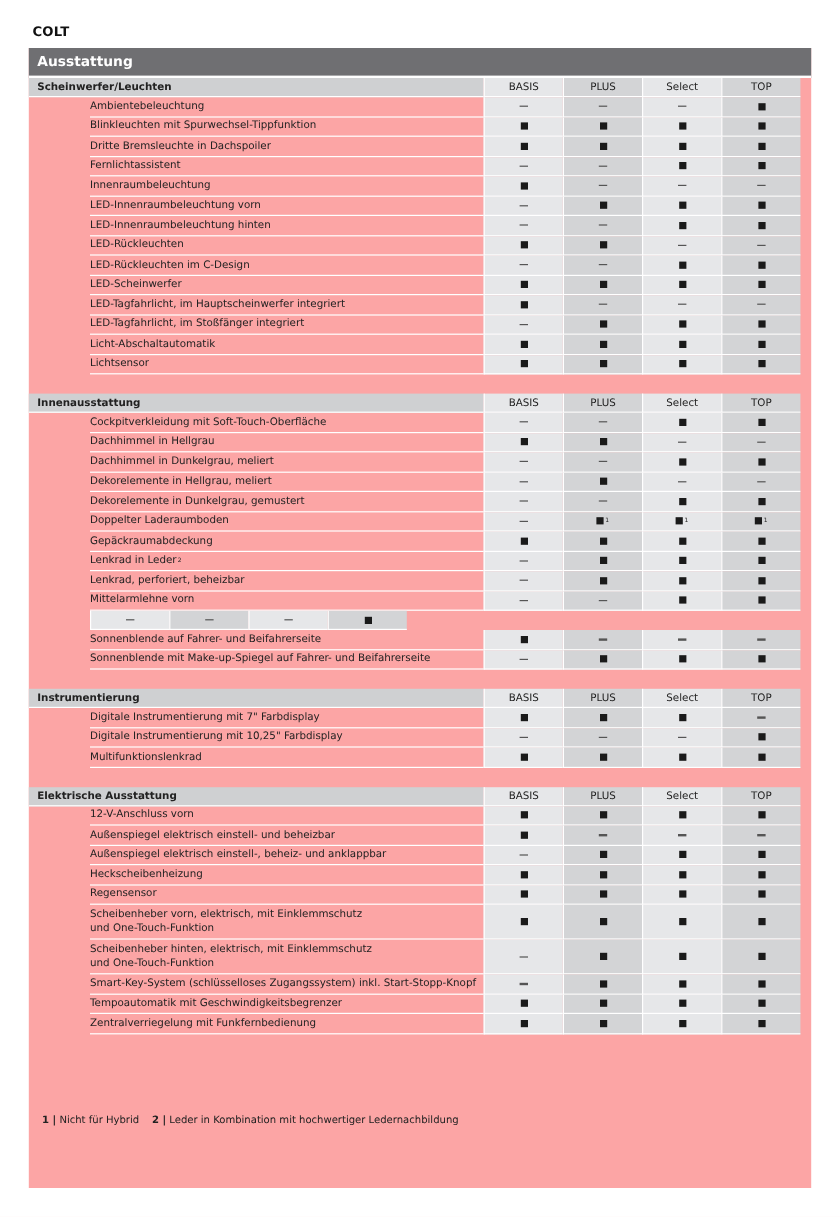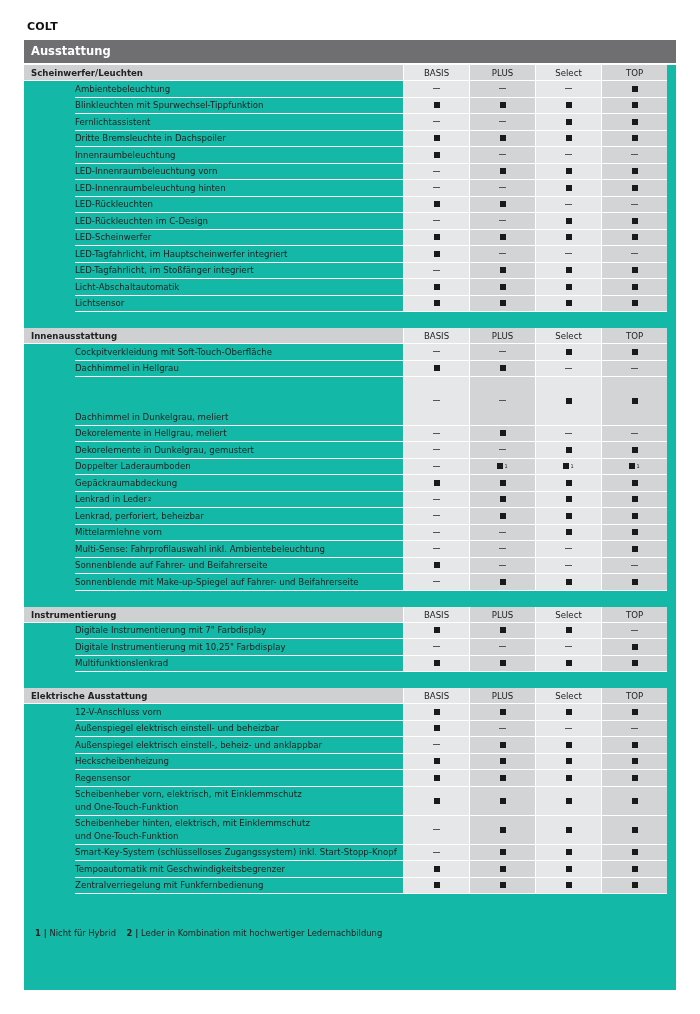--- a/index.html
+++ b/index.html
@@ -1,18 +1,18 @@
 <!DOCTYPE html>
 <html><head>
 <meta charset="utf-8">
 <style>
   html,body{margin:0;padding:0;background:#ffffff;}
   body{width:700px;height:1014px;position:relative;font-family:"DejaVu Sans","Liberation Sans",sans-serif;color:#222;overflow:hidden;}
   .brand{position:absolute;left:27px;top:20px;font-weight:bold;font-size:11px;letter-spacing:0.2px;color:#111;}
-  .panel{position:absolute;left:24px;top:40px;width:652px;height:950px;background:#14b8a6;}
+  .panel{position:absolute;left:24px;top:40px;width:652px;height:950px;background:#fca5a5;}
   .title-bar{height:23px;background:#6f6f72;color:#fff;font-weight:bold;font-size:11.5px;line-height:23px;padding-left:7px;border-bottom:2px solid #fff;}
   .section{margin-bottom:0;}
   .sec-head{display:flex;height:16px;font-size:8.6px;line-height:16px;}
   .sec-head .lbl{width:379px;background:#cfd0d2;padding-left:7px;box-sizing:border-box;border-bottom:1px solid #fff;font-weight:bold;}
   .sec-head .col{width:66px;text-align:center;box-sizing:border-box;border-left:1px solid #fff;border-bottom:1px solid #fff;}
   .col.c0,.col.c2{background:#e6e7e9;}
   .col.c1,.col.c3{background:#d3d4d6;}
   .row{display:flex;font-size:8.6px;}
   .row .pad{width:51px;}
   .row .lbl{width:328px;padding-left:0;box-sizing:border-box;border-bottom:1px solid #fff;display:flex;align-items:center;line-height:12.5px;padding-top:1.5px;padding-bottom:1.5px;}
@@ -73,45 +73,45 @@
           <div class="col c2">
             <span class="sq"></span>
           </div>
           <div class="col c3">
             <span class="sq"></span>
           </div>
         </div>
         <div class="row">
           <div class="pad"></div>
           <div class="lbl">
+            <span style="white-space: pre-line;">Dritte Bremsleuchte in Dachspoiler</span>
+          </div>
+          <div class="col c0">
+            <span class="sq"></span>
+          </div>
+          <div class="col c1">
+            <span class="sq"></span>
+          </div>
+          <div class="col c2">
+            <span class="sq"></span>
+          </div>
+          <div class="col c3">
+            <span class="sq"></span>
+          </div>
+        </div>
+        <div class="row">
+          <div class="pad"></div>
+          <div class="lbl">
             <span style="white-space: pre-line;">Fernlichtassistent</span>
           </div>
           <div class="col c0">
             <span class="dash"></span>
           </div>
           <div class="col c1">
             <span class="dash"></span>
-          </div>
-          <div class="col c2">
-            <span class="sq"></span>
-          </div>
-          <div class="col c3">
-            <span class="sq"></span>
-          </div>
-        </div>
-        <div class="row">
-          <div class="pad"></div>
-          <div class="lbl">
-            <span style="white-space: pre-line;">Dritte Bremsleuchte in Dachspoiler</span>
-          </div>
-          <div class="col c0">
-            <span class="sq"></span>
-          </div>
-          <div class="col c1">
-            <span class="sq"></span>
           </div>
           <div class="col c2">
             <span class="sq"></span>
           </div>
           <div class="col c3">
             <span class="sq"></span>
           </div>
         </div>
         <div class="row">
           <div class="pad"></div>
@@ -335,21 +335,21 @@
           <div class="col c2">
             <span class="dash"></span>
           </div>
           <div class="col c3">
             <span class="dash"></span>
           </div>
         </div>
         <div class="row">
           <div class="pad"></div>
           <div class="lbl">
-            <span style="white-space: pre-line; margin-top: 32px;">Dachhimmel in Dunkelgrau, meliert</span>
+            <span style="white-space: pre-line;">Dachhimmel in Dunkelgrau, meliert</span>
           </div>
           <div class="col c0">
             <span class="dash"></span>
           </div>
           <div class="col c1">
             <span class="dash"></span>
           </div>
           <div class="col c2">
             <span class="sq"></span>
           </div>
@@ -482,23 +482,20 @@
           </div>
           <div class="col c2">
             <span class="sq"></span>
           </div>
           <div class="col c3">
             <span class="sq"></span>
           </div>
         </div>
         <div class="row">
           <div class="pad"></div>
-          <div class="lbl">
-            <span style="white-space: pre-line;">Multi-Sense: Fahrprofilauswahl inkl. Ambientebeleuchtung</span>
-          </div>
           <div class="col c0">
             <span class="dash"></span>
           </div>
           <div class="col c1">
             <span class="dash"></span>
           </div>
           <div class="col c2">
             <span class="dash"></span>
           </div>
           <div class="col c3">

